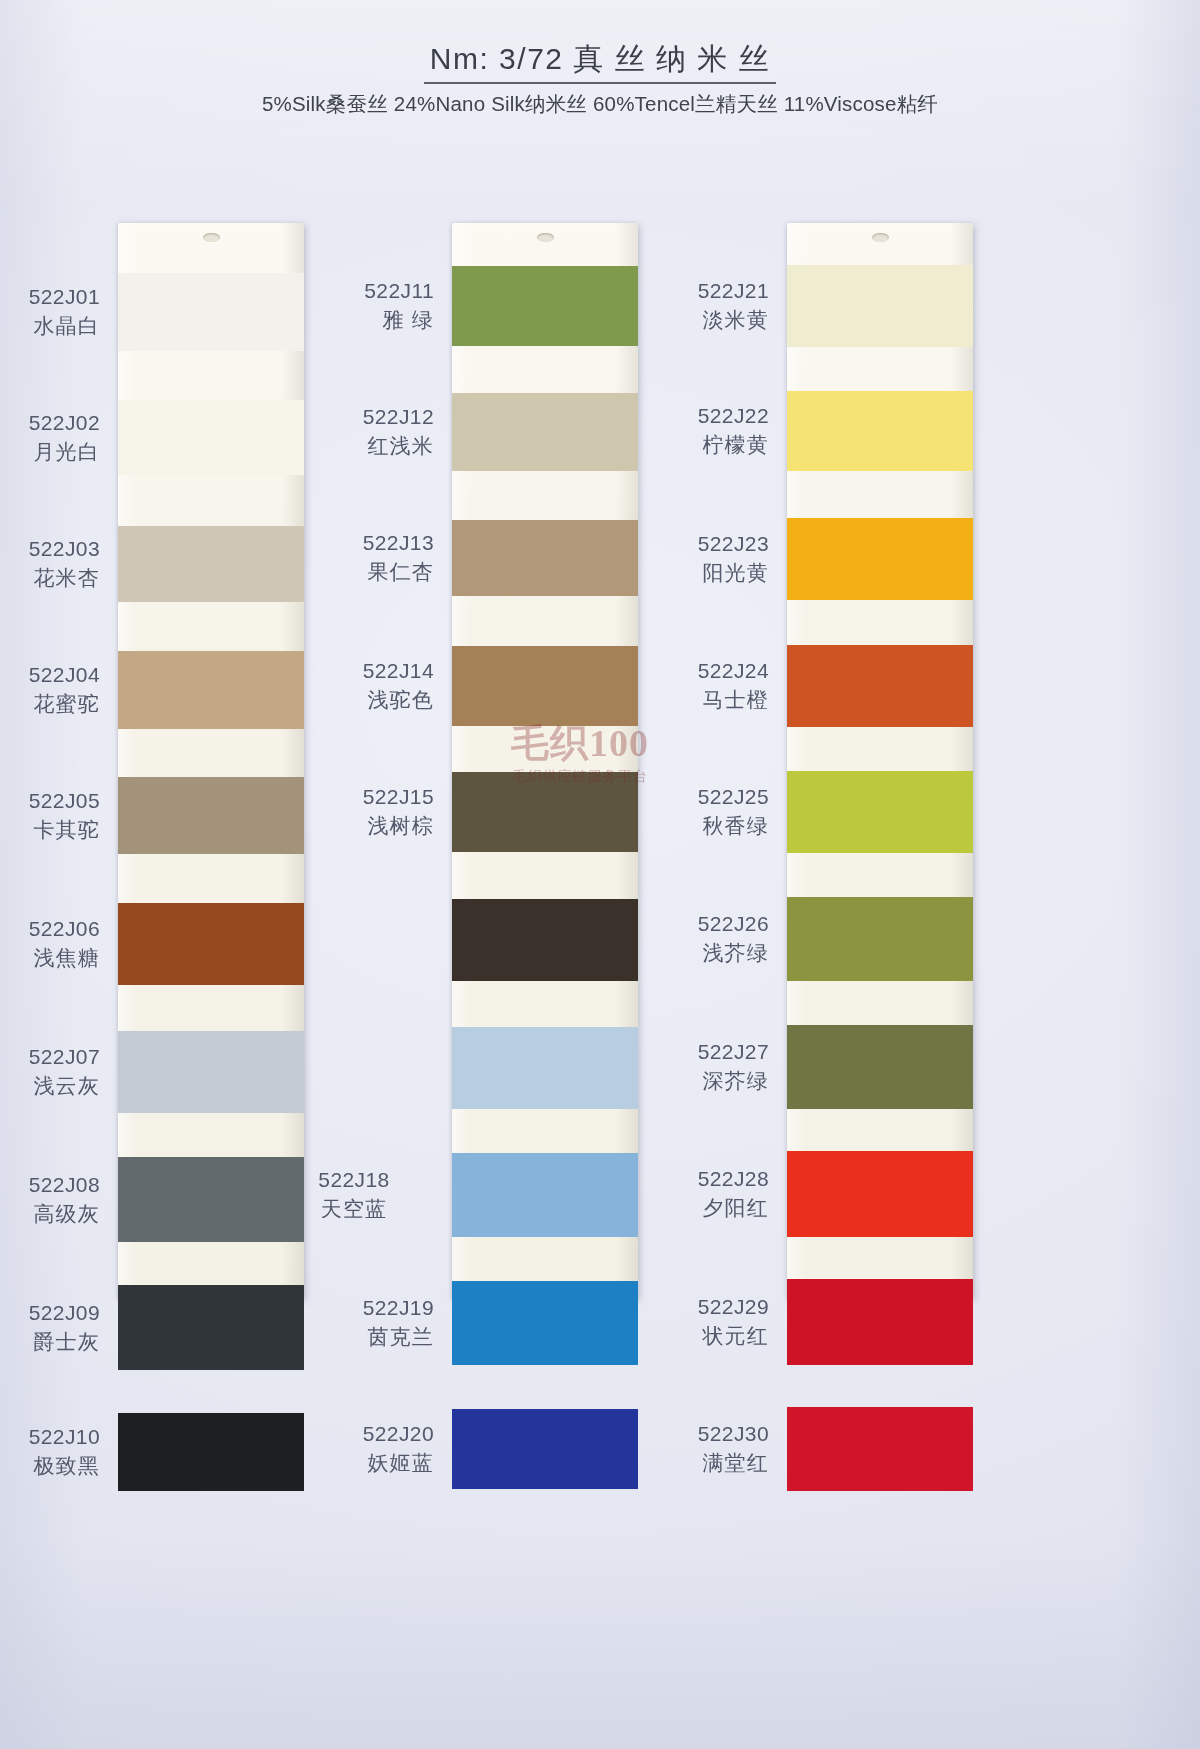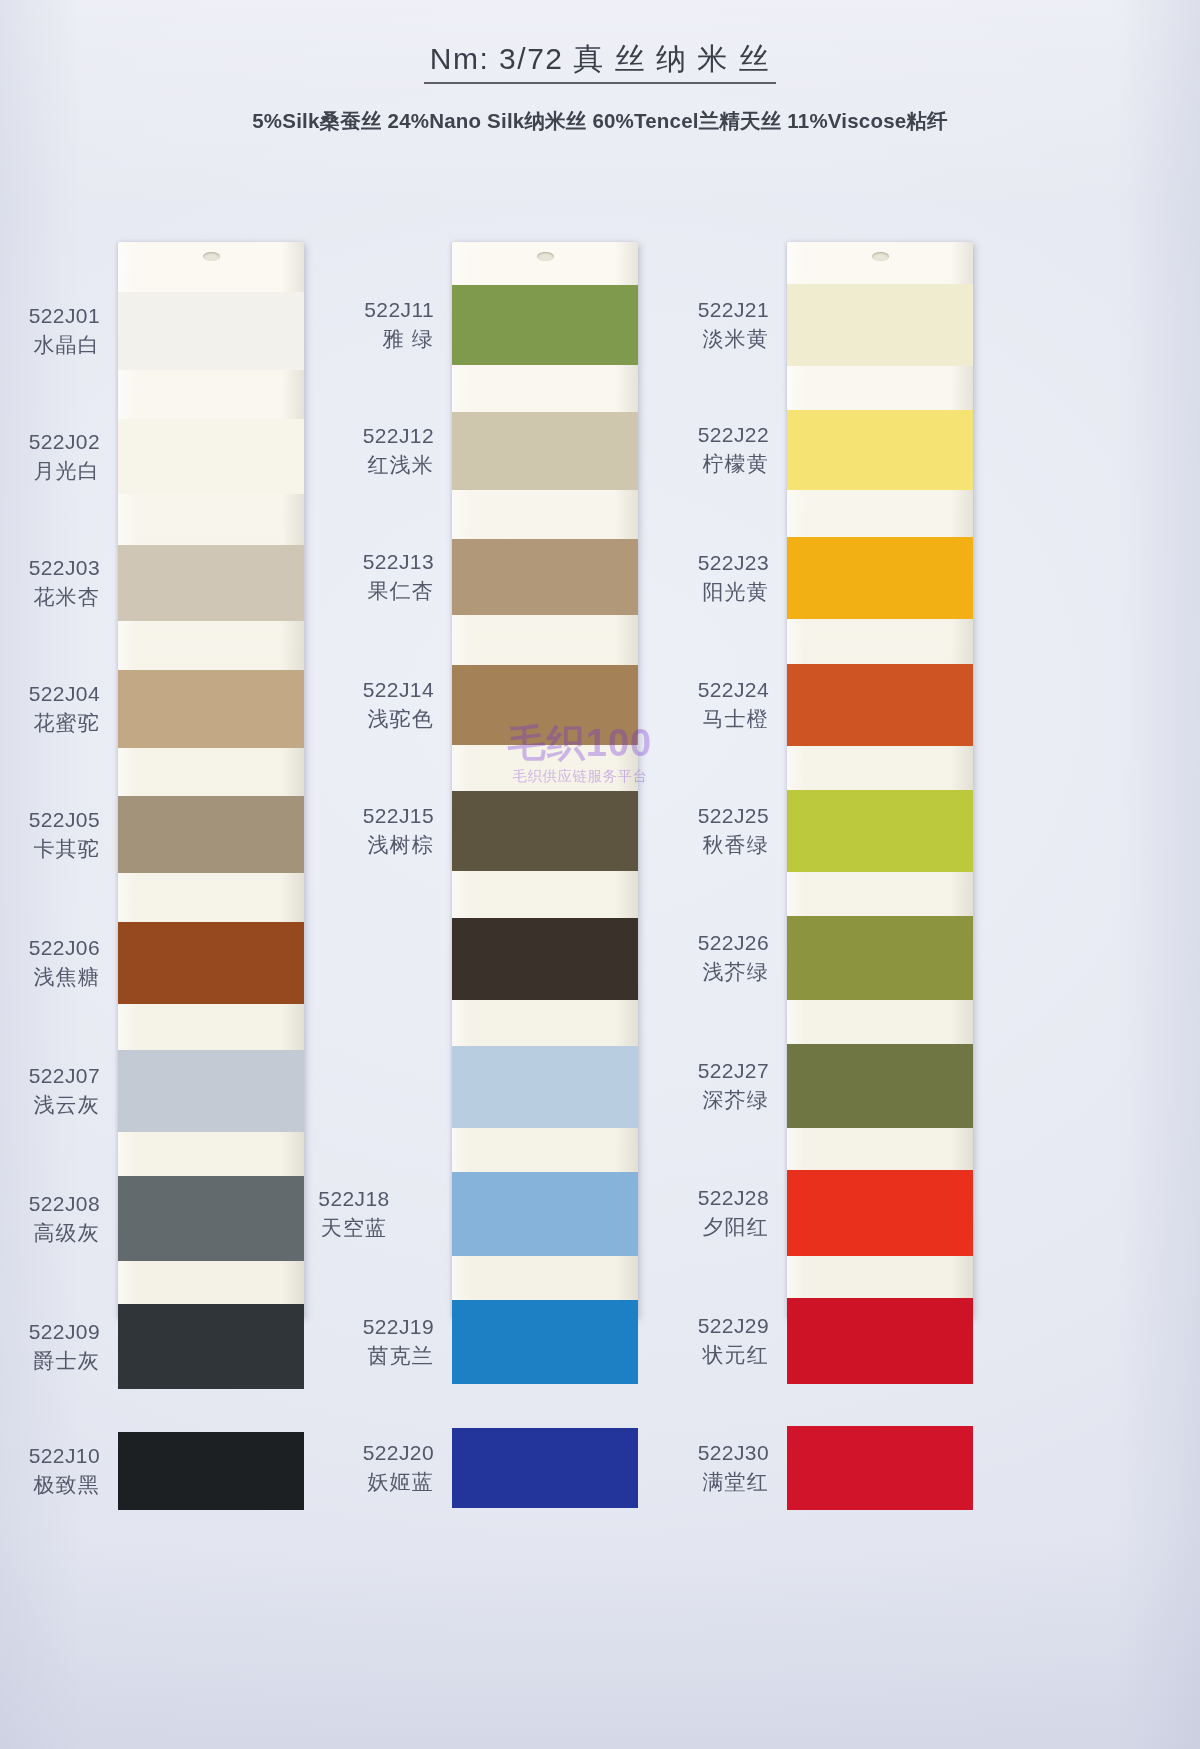--- a/index.html
+++ b/index.html
@@ -45,58 +45,58 @@
     letter-spacing: 1.5px;
     color: #3b3f4a;
     font-weight: 400;
     display: inline-block;
     border-bottom: 2px solid #5c606b;
     padding: 0 6px 5px 6px;
     line-height: 1.15;
     white-space: nowrap;
   }
   #subtitle {
-    margin-top: 23px;
+    margin-top: 6px;
     font-size: 20.5px;
     color: #3f434e;
     letter-spacing: .2px;
     white-space: nowrap;
-    font-weight: bold;
   }
 
   
   #watermark {
     position: absolute;
     left: 465px;
     top: 724px;
     width: 230px;
     text-align: center;
     z-index: 4;
     opacity: .30;
     pointer-events: none;
-    color: #6d28d9;
+    color: #7f1d1d;
+    font-family: Liberation Serif, serif;
   }
   #watermark .wm-main {
     font-size: 38px;
     letter-spacing: 1px;
     line-height: 1;
     font-weight: 700;
     white-space: nowrap;
   }
   #watermark .wm-sub {
     font-size: 14.5px;
     letter-spacing: .5px;
     margin-top: 5px;
     white-space: nowrap;
   }
 
   
   .column {
     position: absolute;
-    top: 242px;
+    top: 223px;
     width: 186px;
     height: 1076px;
     z-index: 2;
   }
   #column-1 { left: 118px; }
   #column-2 { left: 452px; }
   #column-3 { left: 787px; }
 
   .card {
     position: absolute;

